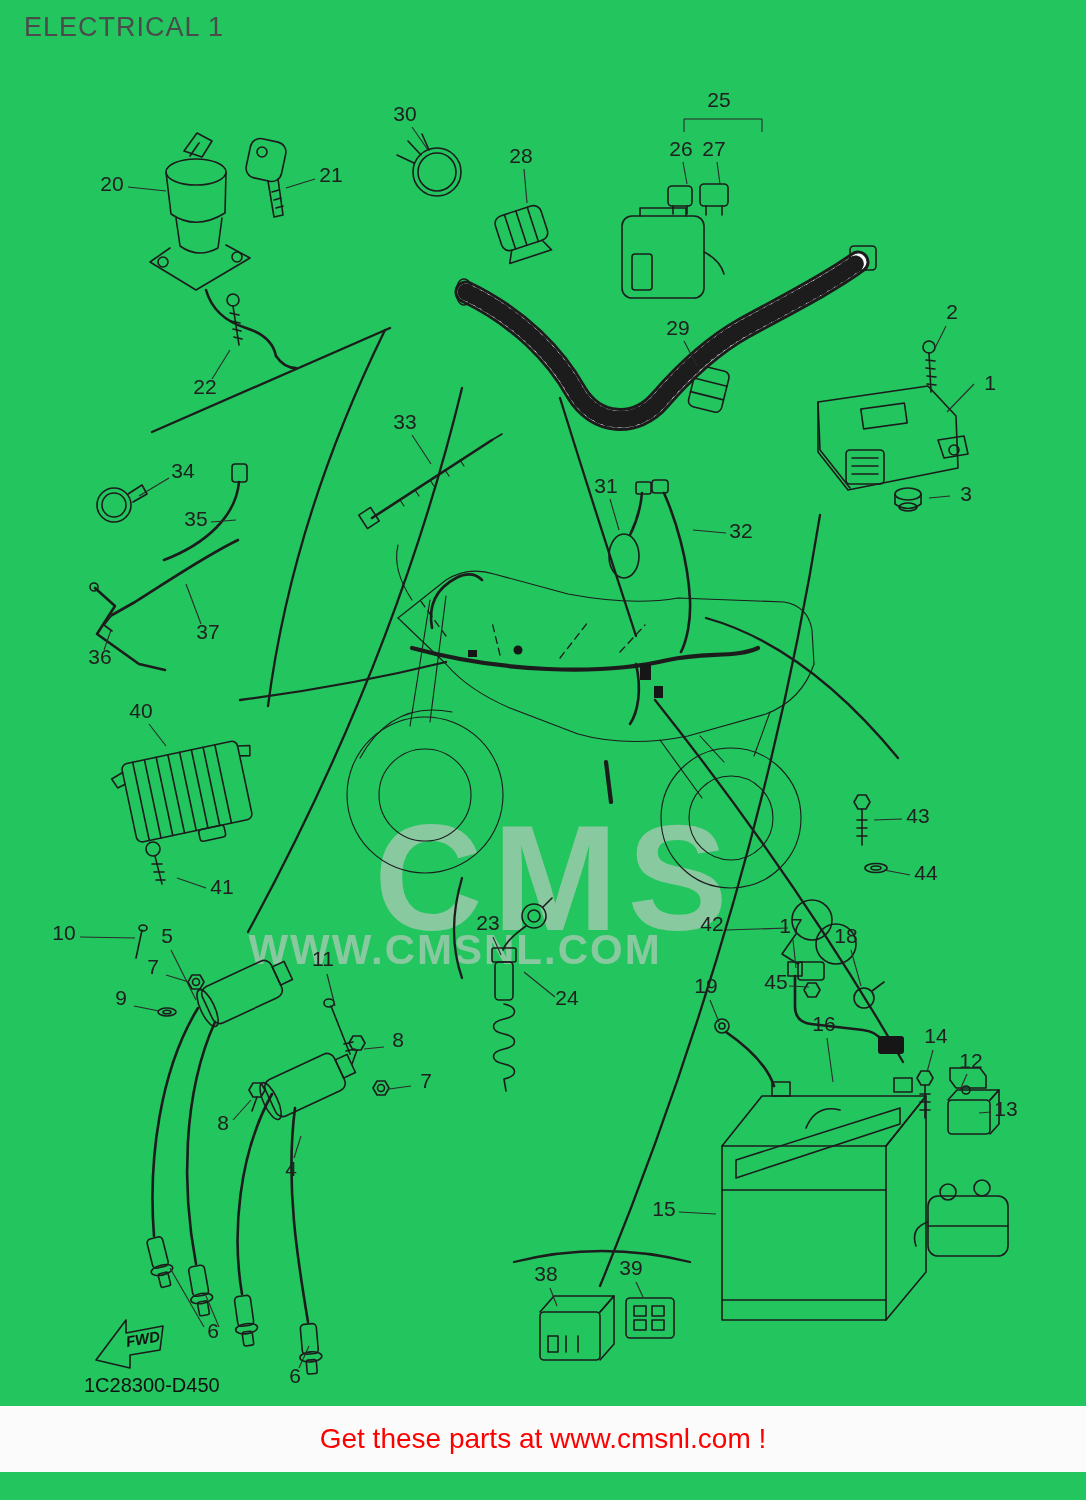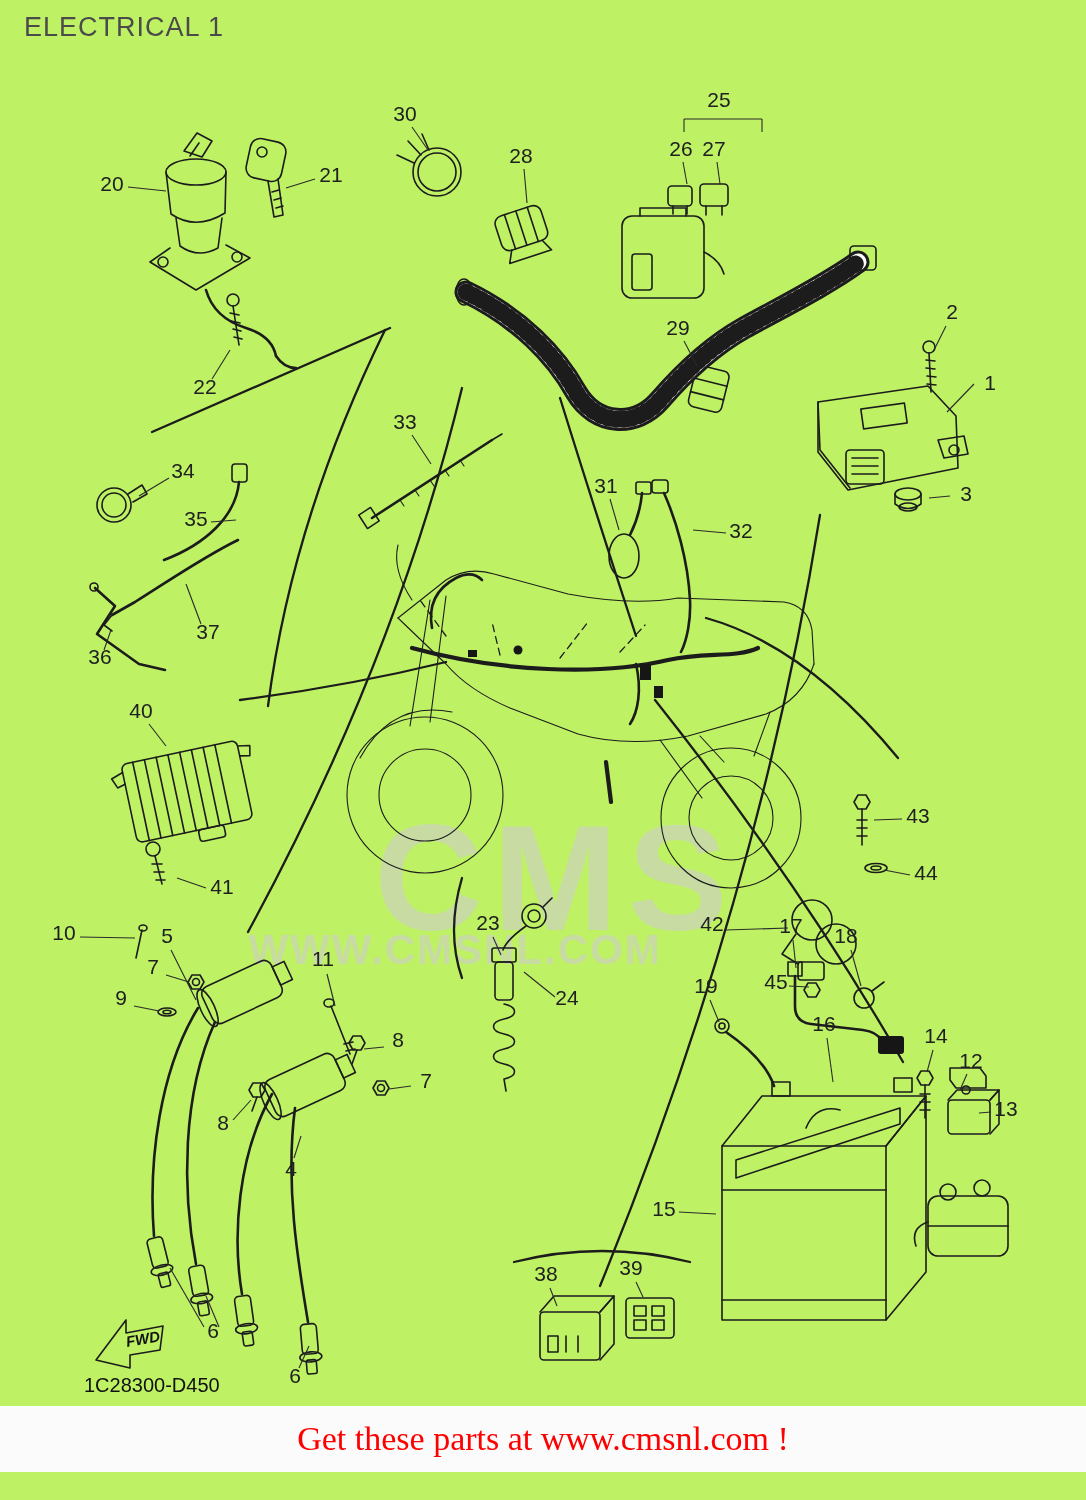--- a/index.html
+++ b/index.html
@@ -1,21 +1,21 @@
 <!DOCTYPE html>
 <html><head>
 <meta charset="utf-8">
 <style>
   html,body { margin:0; padding:0; background:#ffffff; }
-  .stage { position:relative; width:1086px; height:1500px; background:#bef264; overflow:hidden;
+  .stage { position:relative; width:1086px; height:1500px; background:#22c55e; overflow:hidden;
            font-family:"Liberation Sans", sans-serif; }
   .title { position:absolute; left:24px; top:12px; font-size:27px; color:#4b4b4b; letter-spacing:1px; }
   .footer { position:absolute; left:0; top:1406px; width:100%; height:66px; display:flex;
             align-items:center; justify-content:center; background:#fbfbfb; }
-  .footer span { color:#ff0000; font-size:34px;font-family:Liberation Serif, serif; }
+  .footer span { color:#ff0000; font-size:28px; }
   #diagram { position:absolute; left:0; top:0; }
 
   
   .p, .p * { stroke:#1c1c1c; stroke-width:1.6; fill:none; stroke-linecap:round; stroke-linejoin:round; }
   .p .fillb { fill:#161616; stroke:none; }
   .p .thick { stroke-width:4.2; }
   .p .w2 { stroke-width:2.6; }
   .p .thin { stroke-width:1.1; }
   .p .dash { stroke-dasharray:7 5; stroke-width:1.3; }
   .p .sweep { stroke-width:2.3; }

